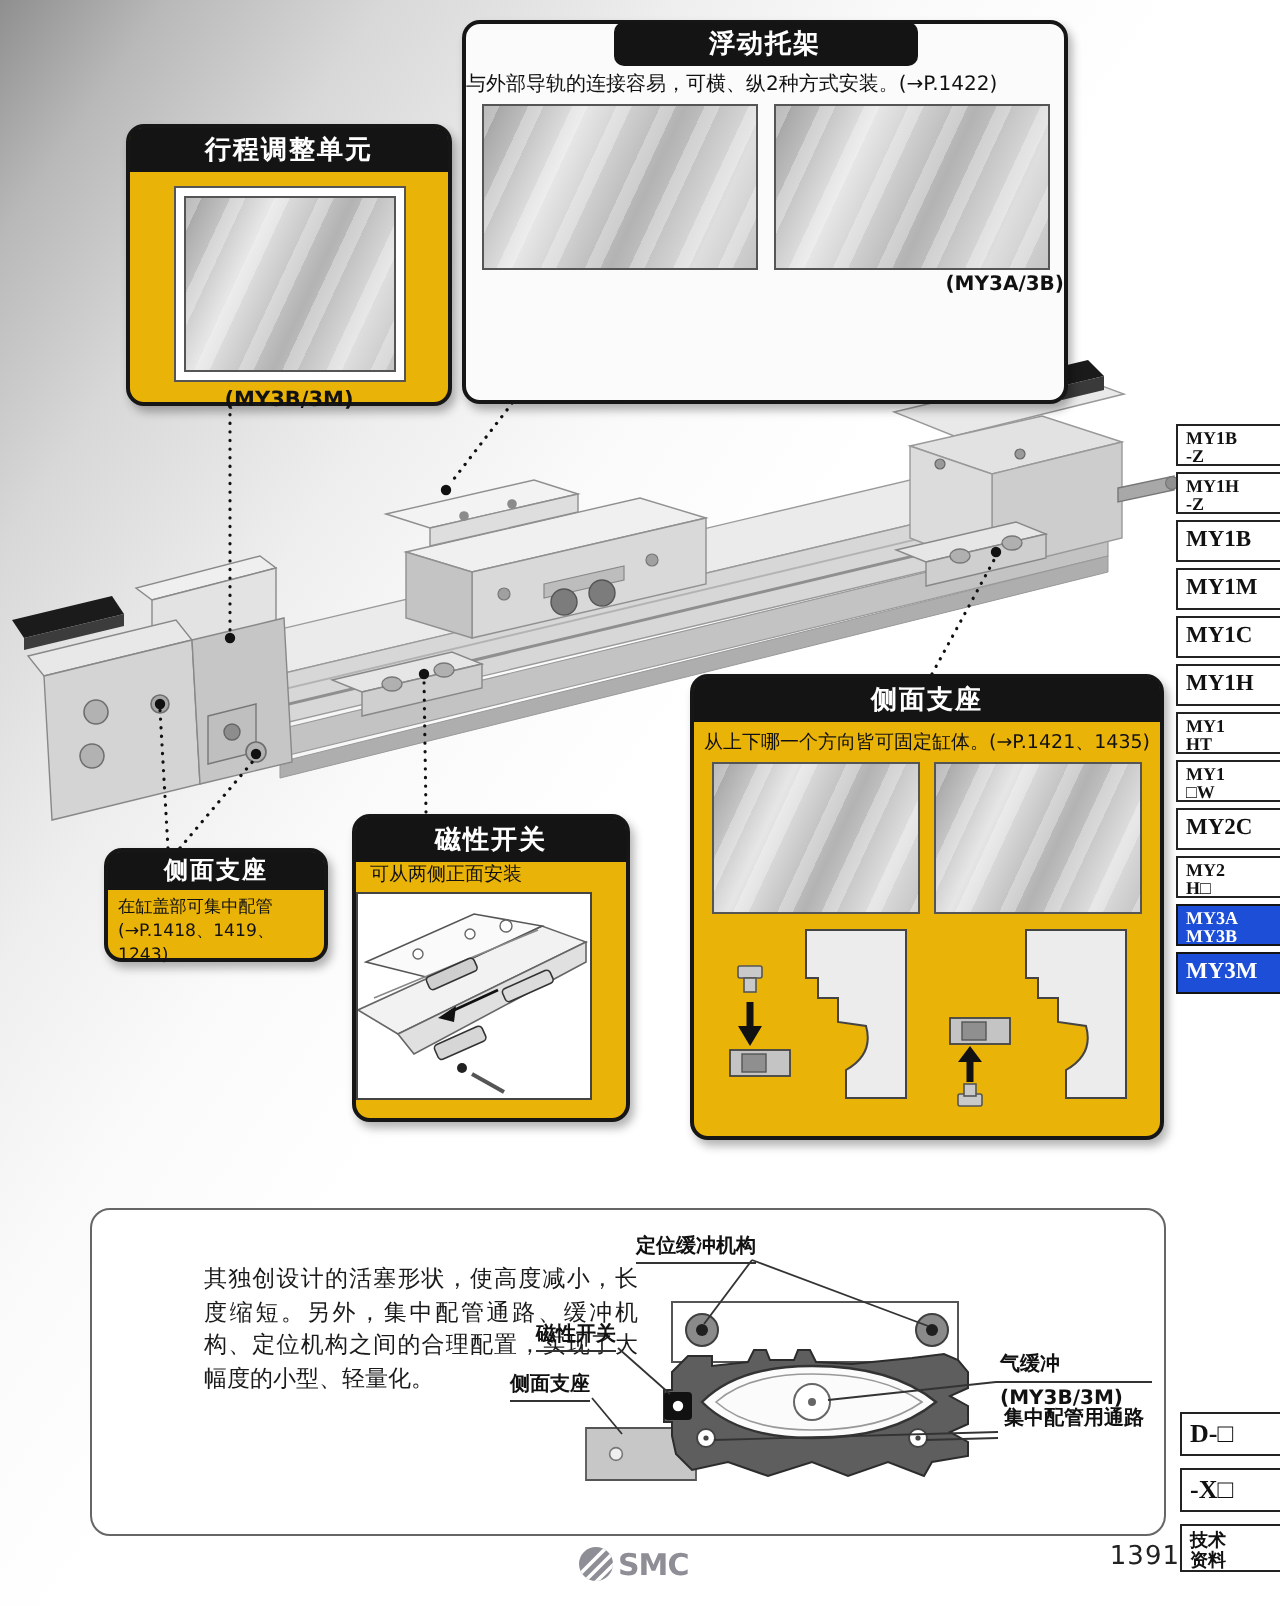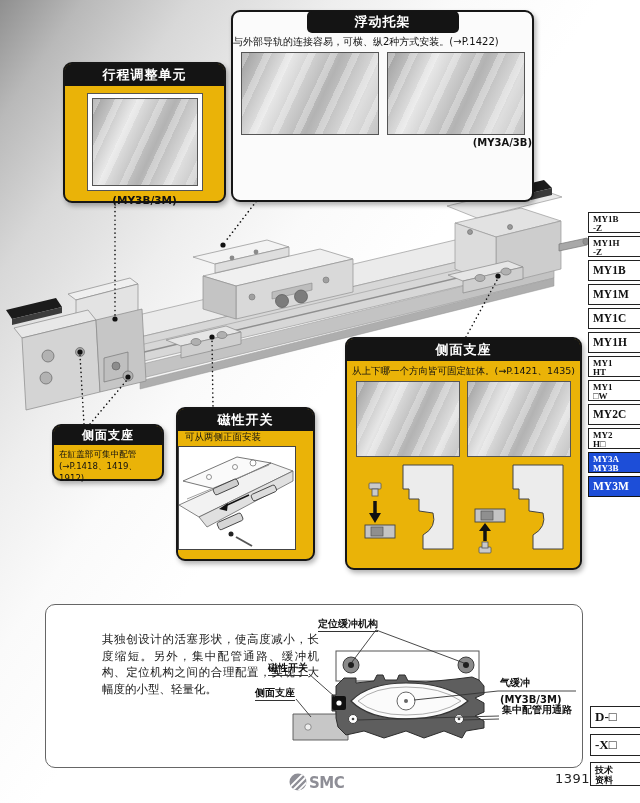--- a/index.html
+++ b/index.html
@@ -181,21 +181,21 @@
   <div class="photos">
     <div class="photo"></div>
     <div class="photo"></div>
   </div>
   <div class="model-note">(MY3A/3B)</div>
 </div>
 
 <div class="callout" id="box-piping">
   <div class="callout-header">侧面支座</div>
   <div class="desc pre">在缸盖部可集中配管
-(→P.1418、1419、1912)</div>
+(→P.1418、1419、1243)</div>
 </div>
 
 <div class="callout" id="box-switch">
   <div class="callout-header">磁性开关</div>
   <div class="desc">可从两侧正面安装</div>
   <svg class="sketch" viewBox="0 0 116 102" width="116" height="102">
     <polygon points="0,58 92,16 114,24 20,70" fill="#f2f2f2" stroke="#666" stroke-width="0.8"></polygon>
     <polygon points="20,70 114,24 114,34 28,80" fill="#e0e0e0" stroke="#666" stroke-width="0.8"></polygon>
     <polygon points="4,34 58,10 92,16 36,42" fill="#fafafa" stroke="#555" stroke-width="0.8"></polygon>
     <circle cx="30" cy="30" r="2.5" fill="#fff" stroke="#666" stroke-width="0.7"></circle>

